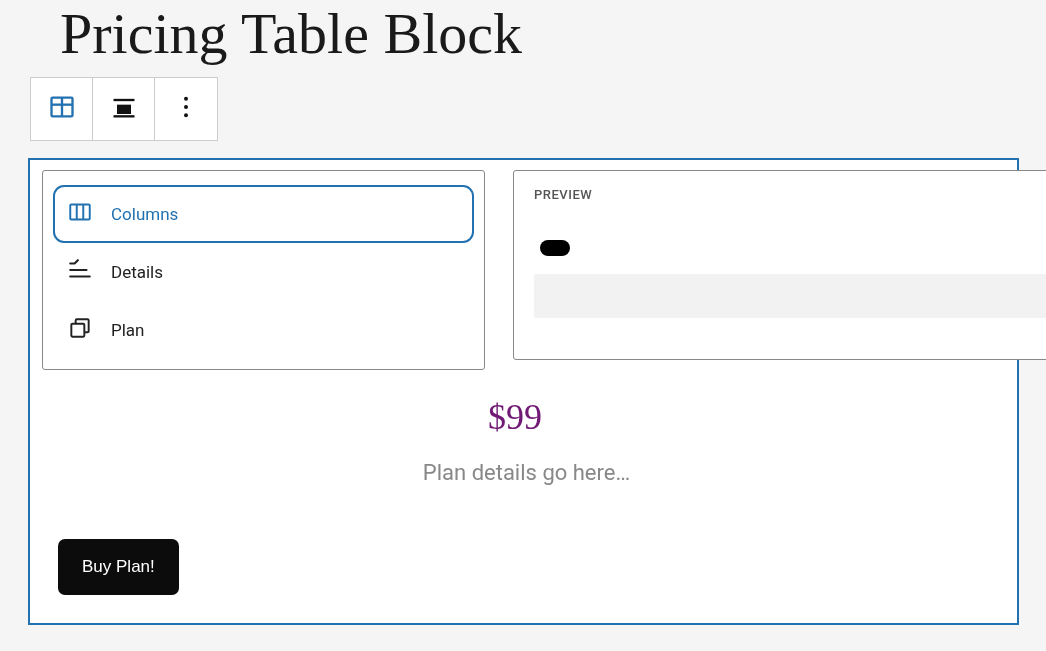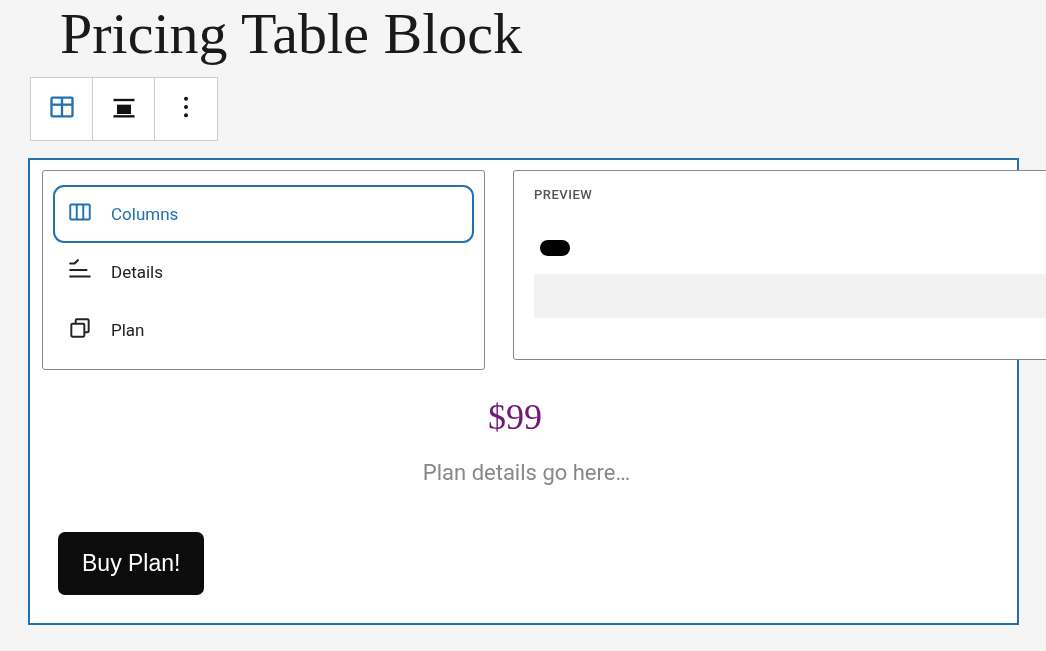--- a/index.html
+++ b/index.html
@@ -155,21 +155,21 @@
     }
     .buy-button {
       position: absolute;
       bottom: 28px;
       left: 28px;
       background: #0c0c0c;
       color: #fff;
       border: none;
       border-radius: 7px;
       padding: 18px 24px;
-      font-size: 23px;
+      font-size: 17px;
       font-weight: 500;
       cursor: pointer;
     }
   </style>
 </head>
 <body>
 
 <h1 class="page-title">Pricing Table Block</h1>
 
 <div class="toolbar">

